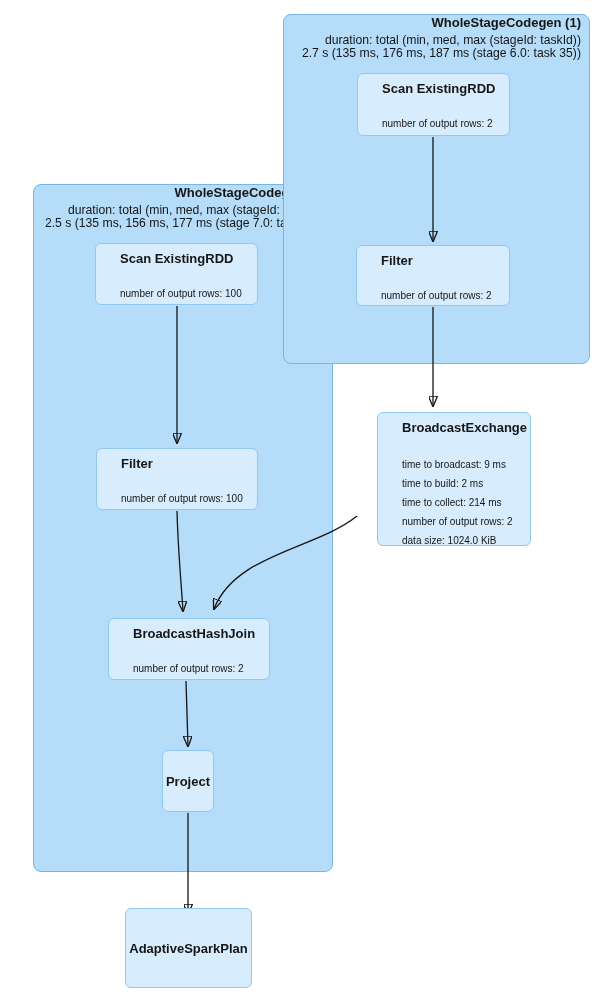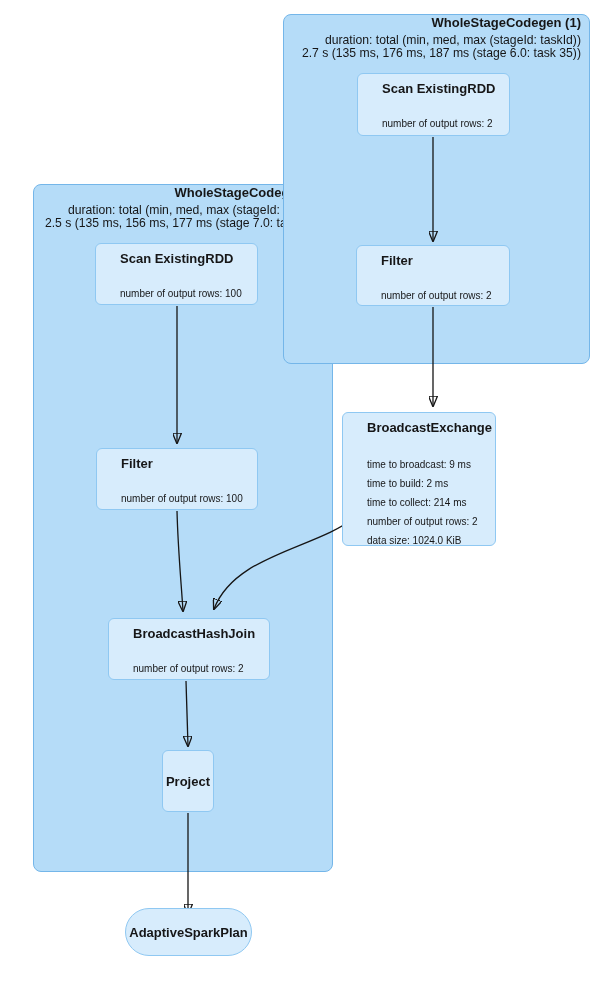--- a/index.html
+++ b/index.html
@@ -50,26 +50,26 @@
     font-size:10px;line-height:16px;
     white-space:nowrap;color:var(--text);
   }
   .node-metrics.multi .node-metric{line-height:19px;}
   .node.center{
     display:flex;align-items:center;justify-content:center;
     padding:0;
   }
   #node-scan1{left:357px;top:73px;width:153px;height:63px;}
   #node-filter1{left:356px;top:245px;width:154px;height:61px;}
-  #node-bx{left:342px;top:412px;width:154px;height:134px;}
+  #node-bx{left:377px;top:412px;width:154px;height:134px;}
   #node-scan2{left:95px;top:243px;width:163px;height:62px;}
   #node-filter2{left:96px;top:448px;width:162px;height:62px;}
   #node-join{left:108px;top:618px;width:162px;height:62px;}
   #node-project{left:162px;top:750px;width:52px;height:62px;border-radius:6px;}
-  #node-asp{left:125px;top:908px;width:127px;height:48px;border-radius:24px;}
+  #node-asp{left:125px;top:908px;width:127px;height:80px;}
   #edges{
     position:absolute;left:0;top:0;width:614px;height:997px;
     z-index:3;pointer-events:none;
   }
   #edges path{stroke:var(--edge);stroke-width:1.3px;fill:none;}
 </style>
 </head>
 <body>
 
 <div id="canvas">

